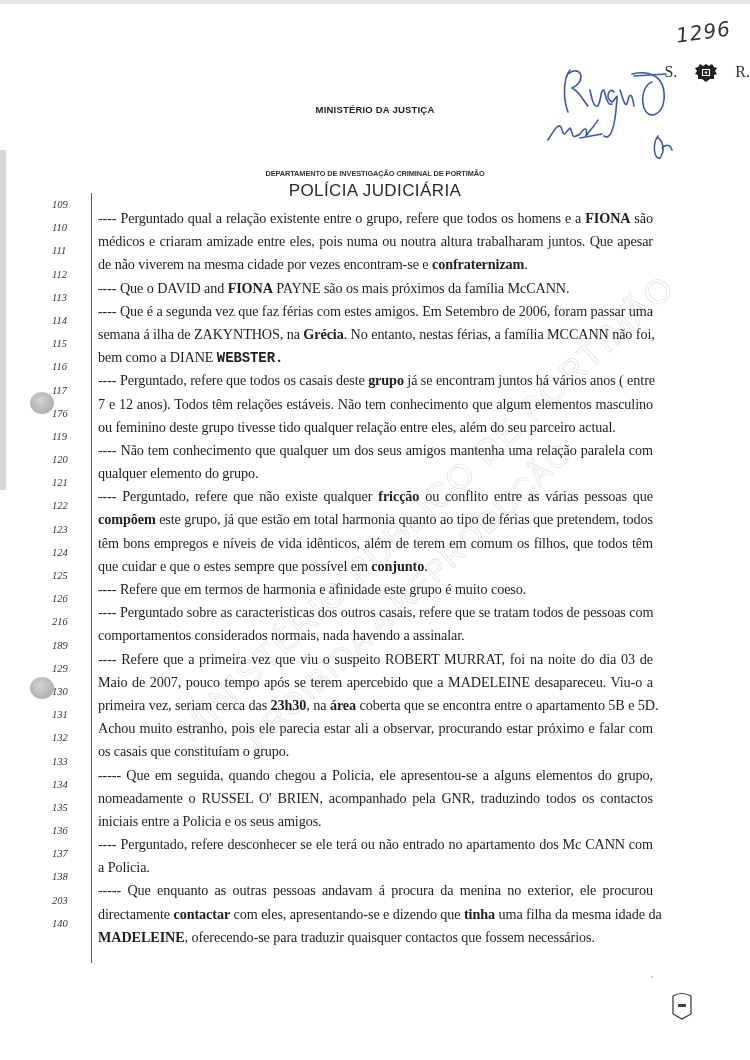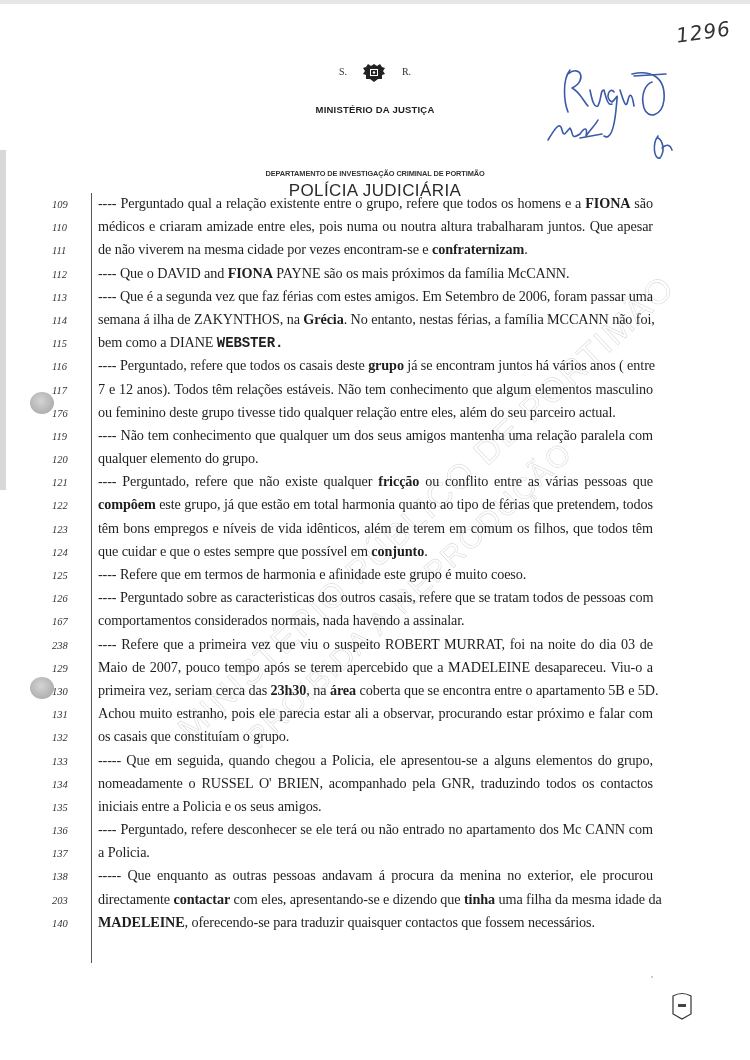--- a/index.html
+++ b/index.html
@@ -6,32 +6,32 @@
     body {
       width: 750px; height: 1060px; position: relative; overflow: hidden;
       background: #ffffff; color: #1e1e1e;
       font-family: "Liberation Serif", "DejaVu Serif", serif;
     }
     .top-edge { position: absolute; left: 0; top: 0; width: 750px; height: 4px; background: #e6e6e6; }
     .left-edge { position: absolute; left: 0; top: 150px; width: 6px; height: 340px; background: #d8d8d8; }
     .punch { position: absolute; width: 24px; height: 22px; border-radius: 50%;
       background: radial-gradient(circle at 45% 40%, #d4d4d4, #b0b0b0 70%, #c8c8c8); }
     .header { position: absolute; left: 0; width: 750px; text-align: center; }
-    .sr { top: 62px; font-size: 10px; color: #333; }
+    .sr { top: 62px; font-size: 16px; color: #333; text-align: right; }
     .sr .crest { display: inline-block; width: 26px; height: 22px; vertical-align: middle; margin: 0 12px; }
     .ministry { top: 104px; font-family: "Liberation Sans", sans-serif; font-weight: bold; font-size: 9.5px; letter-spacing: 0.2px; }
     .pj { top: 137px; font-family: "Liberation Sans", sans-serif; font-size: 17px; letter-spacing: 0.4px; color: #2a2a2a; margin-top: 44px; }
     .dept { top: 169px; font-family: "Liberation Sans", sans-serif; font-weight: bold; font-size: 7.4px; letter-spacing: -0.1px; color: #333; }
     .handwrite { position: absolute; }
     .page-num { position: absolute; left: 676px; top: 20px; font-family: "DejaVu Sans", sans-serif; font-style: italic; font-size: 20px; color: #333; transform: rotate(-8deg); letter-spacing: 1px; }
     .vline { position: absolute; left: 91px; top: 193px; width: 1px; height: 770px; background: #555; }
     .lines { position: absolute; left: 0; top: 195px; width: 684px; }
     .line { position: relative; height: 23.2px; }
     .ln { position: absolute; left: 52px; width: 30px; top: 4px; font-style: italic; font-size: 10.5px; color: #333; }
-    .txt { position: absolute; left: 98px; width: 555px; top: 0; font-size: 14.2px; white-space: nowrap; text-align: justify; text-align-last: justify; letter-spacing: -0.1px; }
+    .txt { position: absolute; left: 98px; width: 555px; top: 15px; font-size: 14.2px; white-space: nowrap; text-align: justify; text-align-last: justify; letter-spacing: -0.1px; }
     .txt.last { text-align-last: left; }
     .txt b { font-weight: bold; }
     .mono { font-family: "Liberation Mono", monospace; font-weight: bold; font-size: 14px; }
     .watermark { position: absolute; font-family: "Liberation Sans", sans-serif; font-size: 34px; color: rgba(170,170,170,0.28);
       letter-spacing: 2px; white-space: nowrap; transform-origin: left top; pointer-events: none; -webkit-text-stroke: 0.6px rgba(150,150,150,0.35); color: transparent; }
     .wm1 { left: 170px; top: 720px; transform: rotate(-43deg); }
     .wm2 { left: 240px; top: 730px; transform: rotate(-43deg); font-size: 30px; }
     .stamp { position: absolute; left: 671px; top: 990px; width: 22px; height: 30px; }
     .dot { position: absolute; left: 651px; top: 976px; width: 2px; height: 2px; background: #bbb; border-radius: 50%; }
   </style>
@@ -148,25 +148,25 @@
     </div>
     <div class="line">
       <span class="ln">125</span>
       <span class="txt last"><span>---- Refere que em termos de harmonia e afinidade este grupo é muito coeso.</span></span>
     </div>
     <div class="line">
       <span class="ln">126</span>
       <span class="txt"><span>---- Perguntado sobre as caracteristicas dos outros casais, refere que se tratam todos de pessoas com</span></span>
     </div>
     <div class="line">
-      <span class="ln">167</span>
+      <span class="ln">216</span>
       <span class="txt last"><span>comportamentos considerados normais, nada havendo a assinalar.</span></span>
     </div>
     <div class="line">
-      <span class="ln">238</span>
+      <span class="ln">189</span>
       <span class="txt"><span>---- Refere que a primeira vez que viu o suspeito ROBERT MURRAT, foi na noite do dia 03 de</span></span>
     </div>
     <div class="line">
       <span class="ln">129</span>
       <span class="txt"><span>Maio de 2007, pouco tempo após se terem apercebido que a  MADELEINE desapareceu. Viu-o a</span></span>
     </div>
     <div class="line">
       <span class="ln">130</span>
       <span class="txt"><span>primeira vez, seriam cerca das </span><b>23h30</b><span>, na </span><b>área</b><span> coberta que se encontra entre o apartamento 5B e 5D.</span></span>
     </div>

